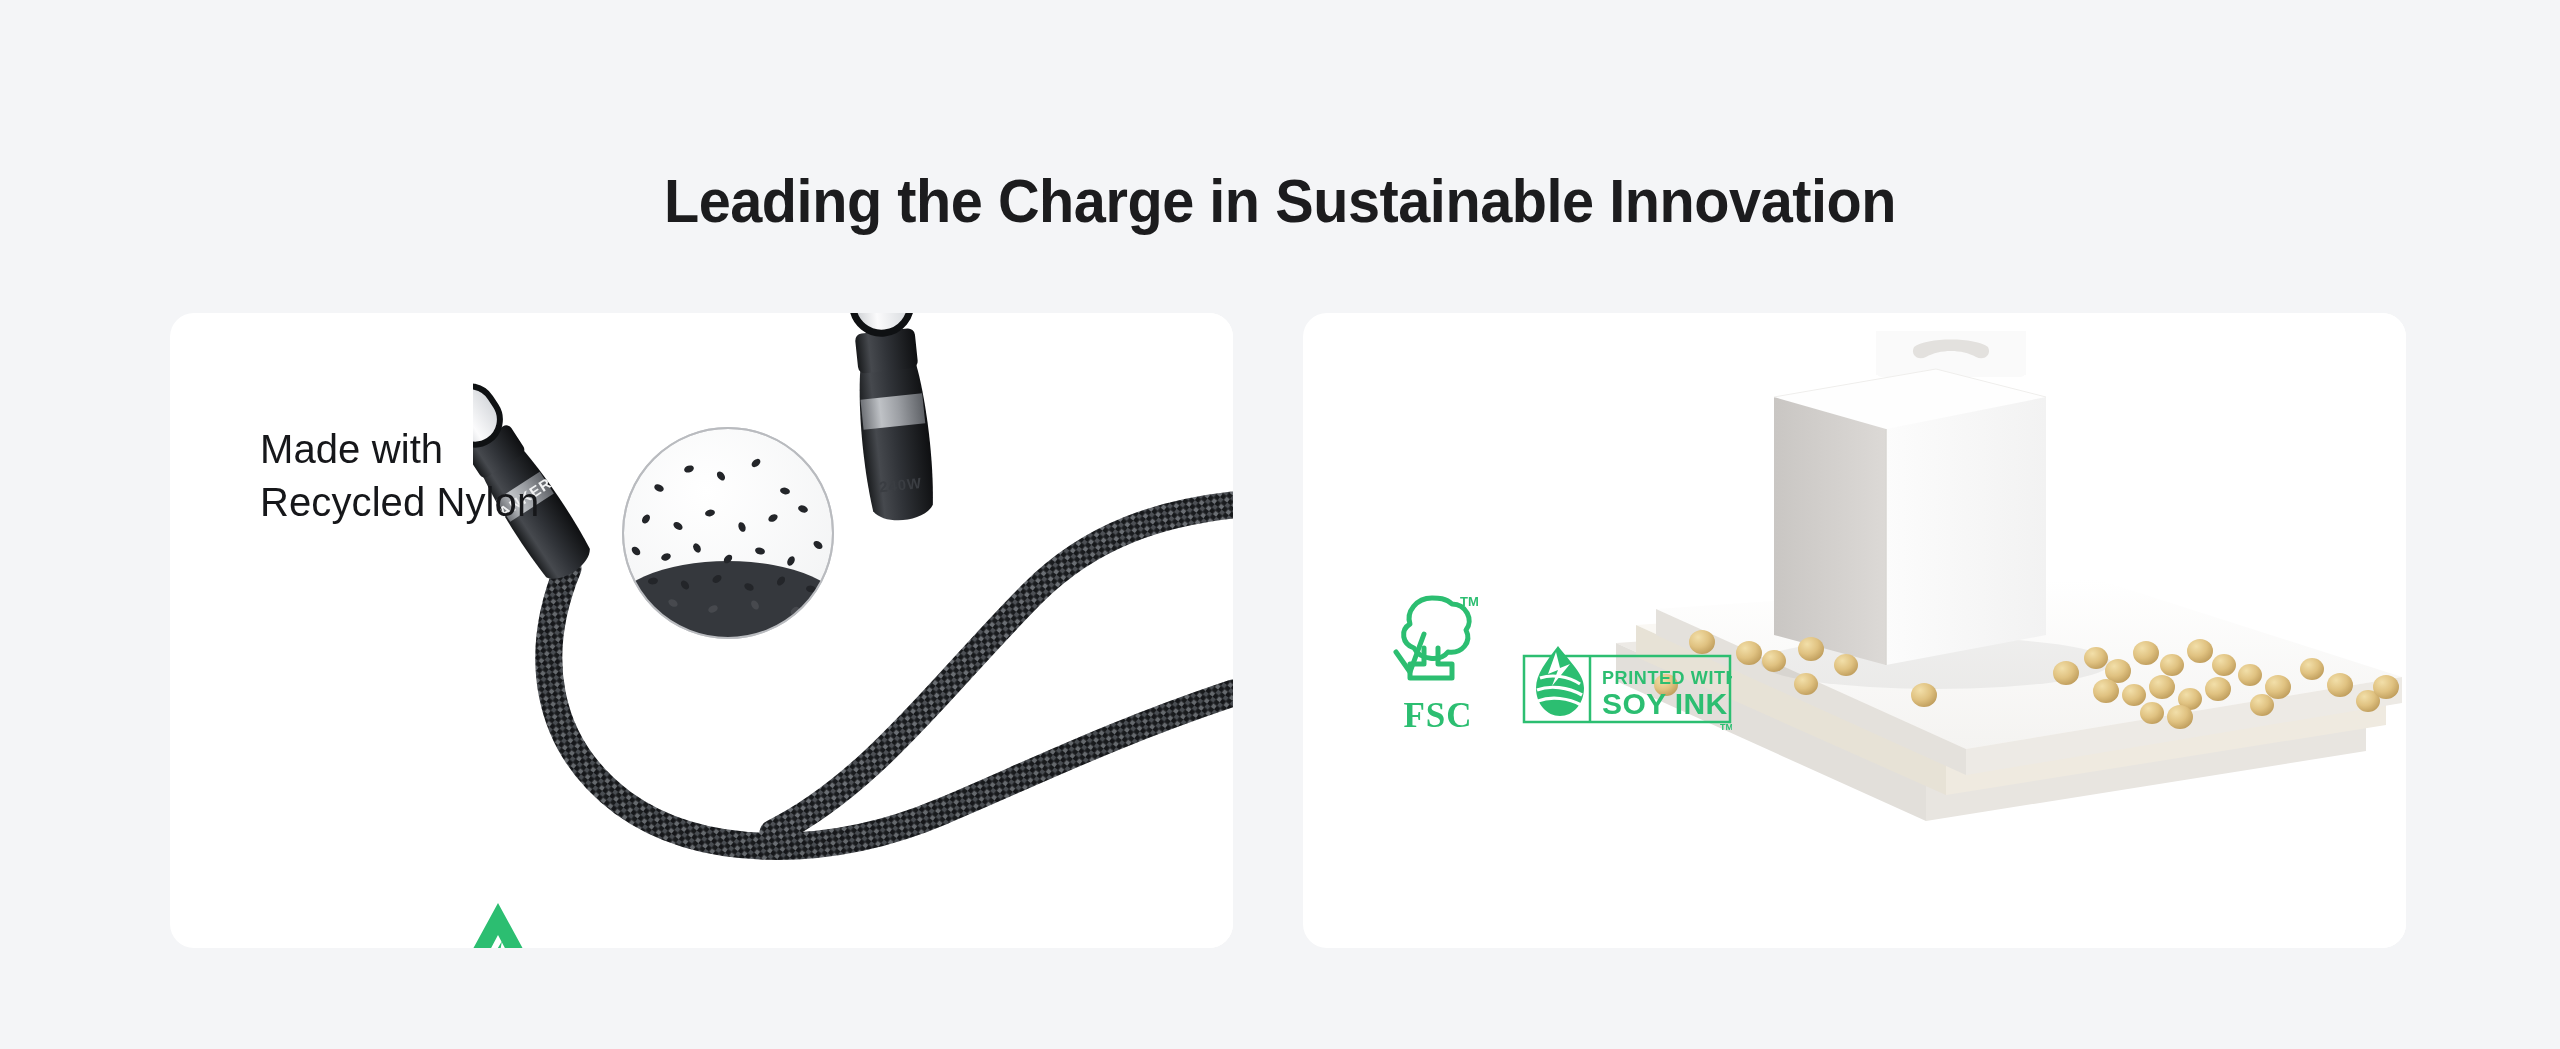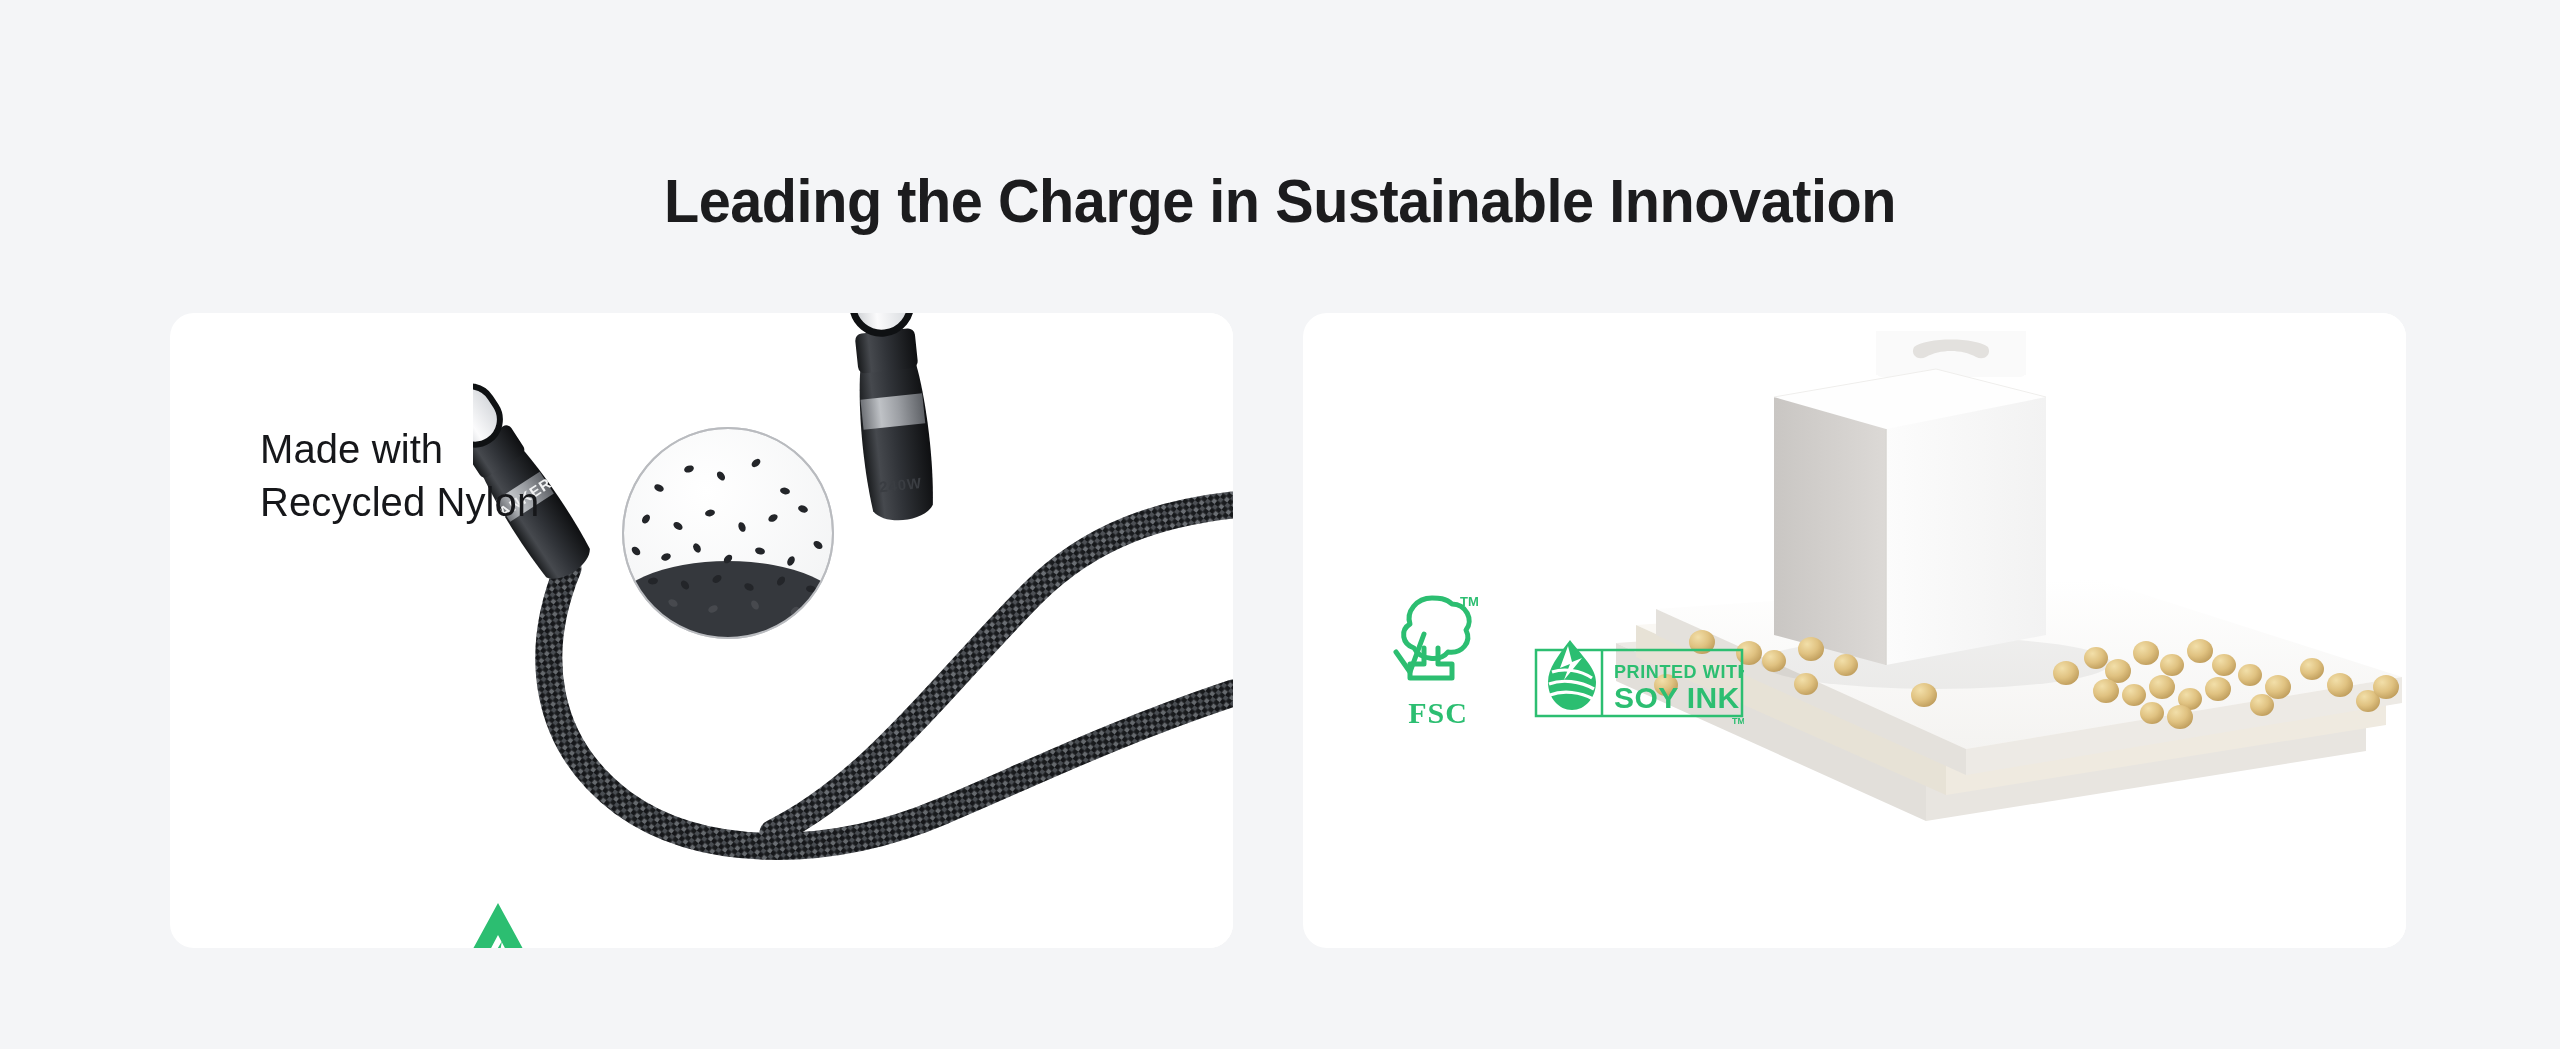--- a/index.html
+++ b/index.html
@@ -79,21 +79,21 @@
     text-align: center;
   }
 
   
   .cert-row {
     position: absolute;
     left: 1390px;
     top: 590px;
     display: flex;
     align-items: flex-end;
-    gap: 48px;
+    gap: 36px;
     z-index: 6;
   }
   .fsc-mark { position: relative; }
   .soy-mark { position: relative; }
 
   
   .cable-art {
     position: absolute;
     right: 0;
     top: 0;
@@ -357,21 +357,21 @@
         <g fill="none" stroke="#2CBE71" stroke-width="5" stroke-linecap="round" stroke-linejoin="round">
 
           <path d="M42 8 C 26 8, 16 22, 20 34 C 10 40, 12 54, 24 58 C 30 70, 50 72, 58 62 C 72 64, 82 52, 76 40 C 84 30, 76 14, 62 14 C 56 8, 48 8, 42 8 Z"></path>
 
           <path d="M 34 58 L 34 74 L 20 74 L 20 88 L 62 88 L 62 74 L 48 74 L 48 58"></path>
 
           <path d="M 6 62 L 20 82 L 34 44"></path>
         </g>
         <text x="70" y="16" font-family="'Liberation Sans',sans-serif" font-size="13" font-weight="700" fill="#2CBE71">TM</text>
       </svg>
-      <div style="font-family:'Liberation Serif',serif;font-size:30px;font-weight:700;color:#2CBE71;letter-spacing:1px;text-align:center;margin-top:-2px;">FSC</div>
+      <div style="font-family:'Liberation Serif',serif;font-size:35px;font-weight:700;color:#2CBE71;letter-spacing:1px;text-align:center;margin-top:-2px;">FSC</div>
     </div>
 
     <div class="soy-mark">
       <svg width="210" height="88" viewBox="0 0 210 88" xmlns="http://www.w3.org/2000/svg">
 
         <rect x="2" y="12" width="206" height="66" fill="none" stroke="#2CBE71" stroke-width="2.5"></rect>
         <line x1="68" y1="12" x2="68" y2="78" stroke="#2CBE71" stroke-width="2.5"></line>
 
         <g>
           <path d="M 36 2 C 24 18, 14 30, 14 44 C 14 60, 25 72, 38 72 C 51 72, 62 60, 62 44 C 62 30, 48 18, 36 2 Z" fill="#2CBE71"></path>

